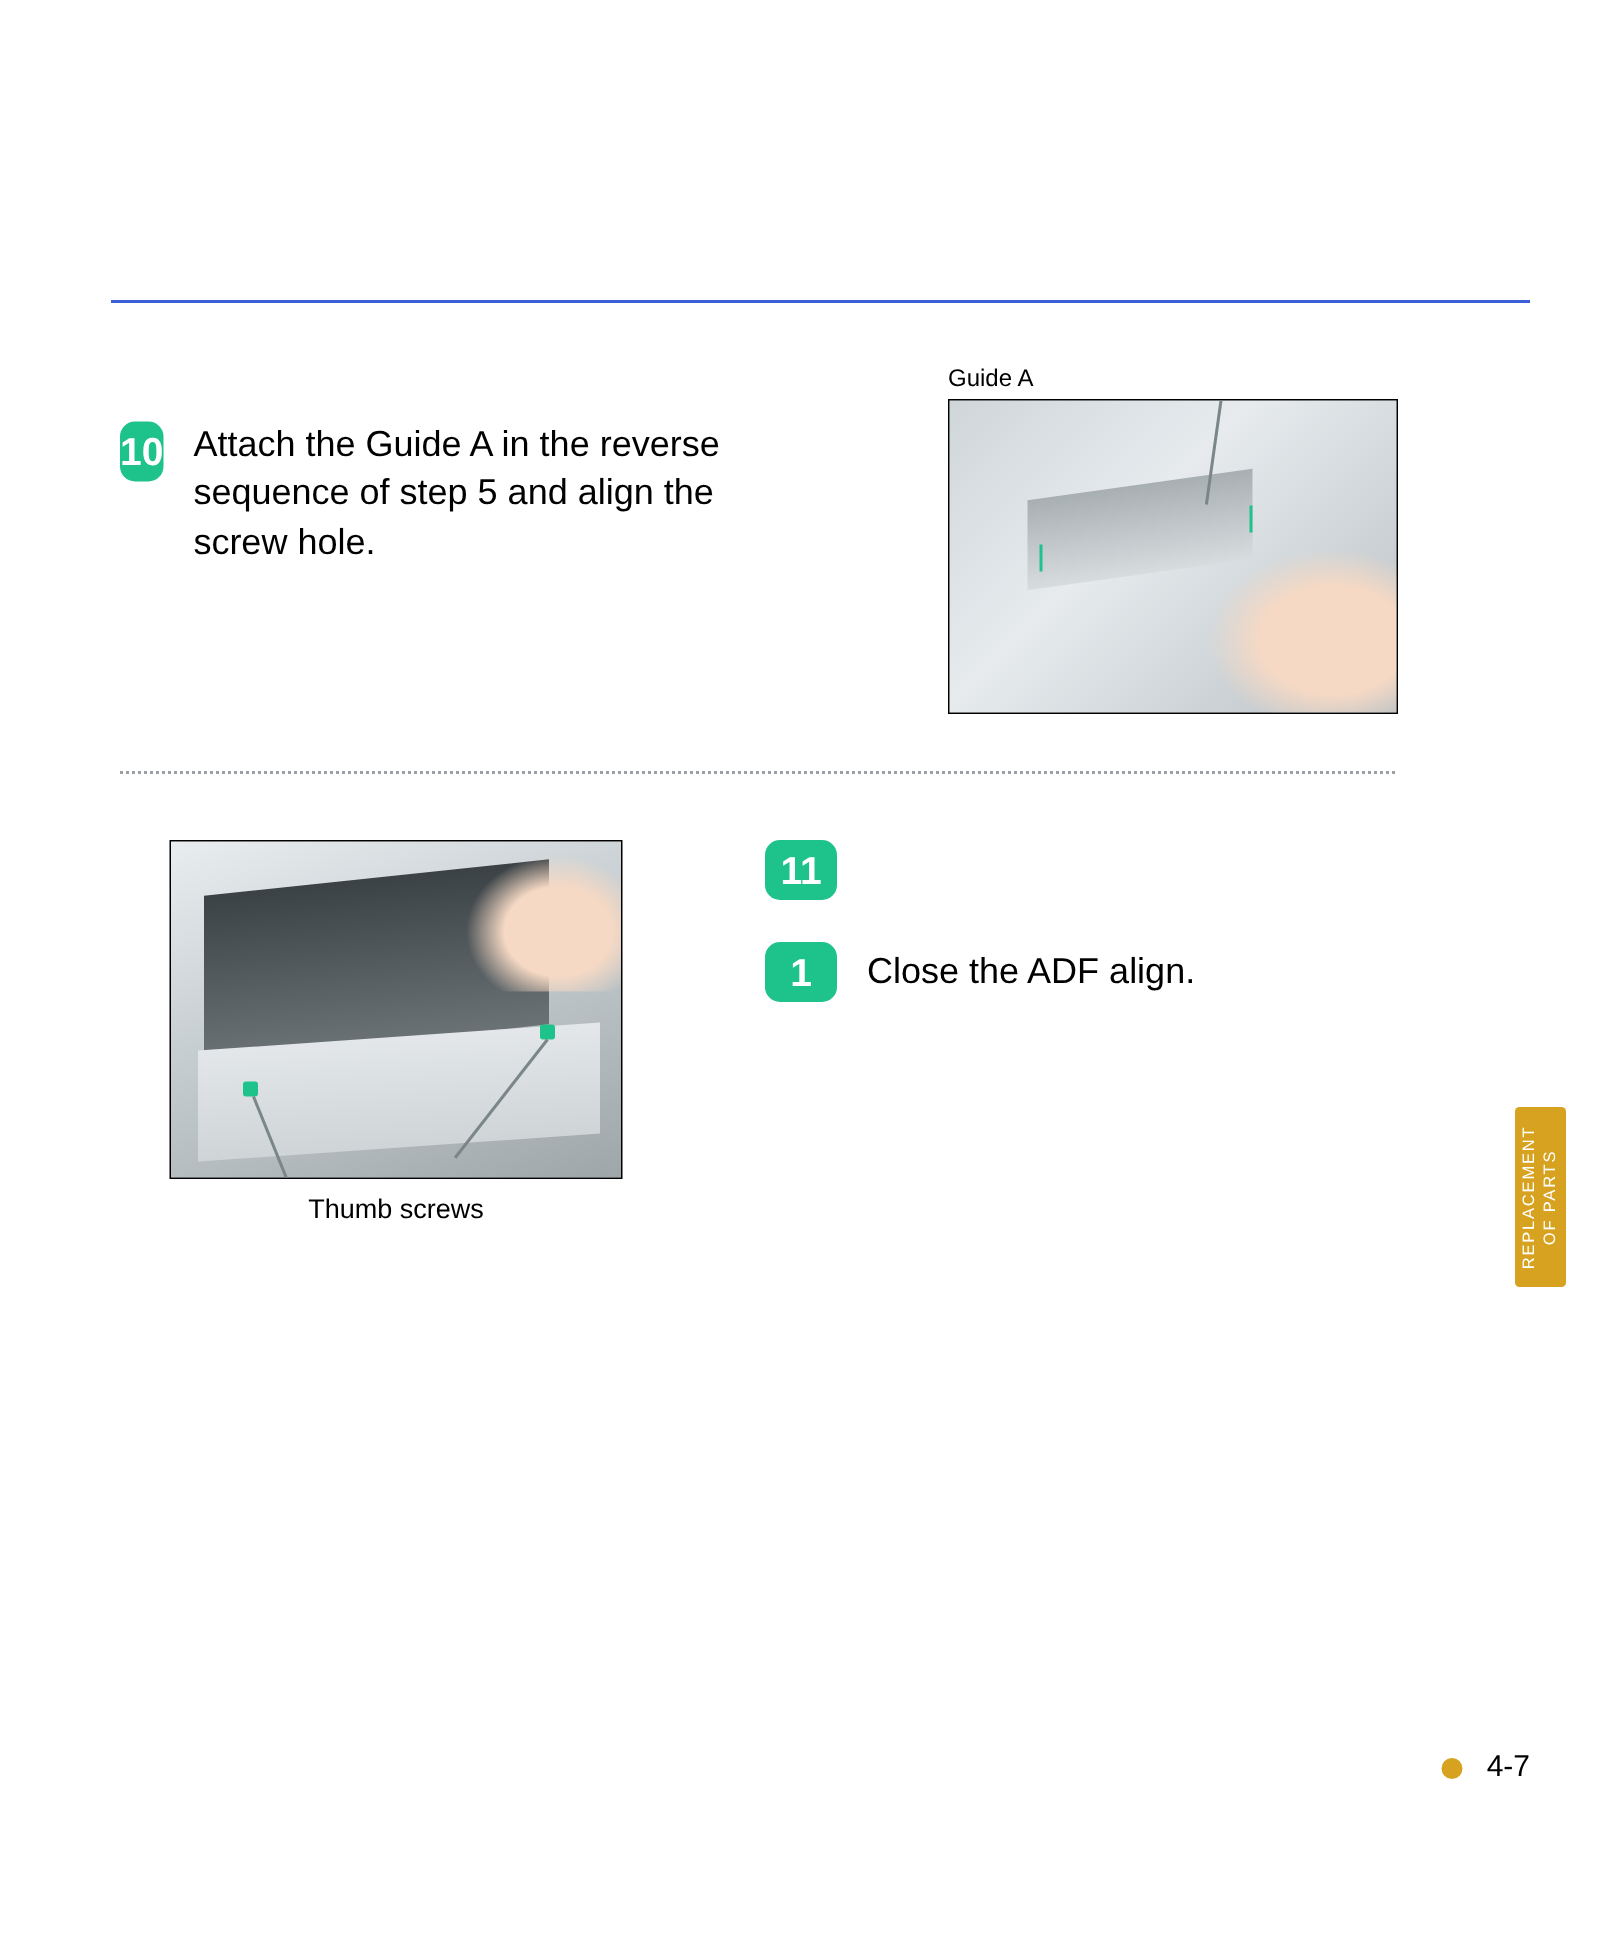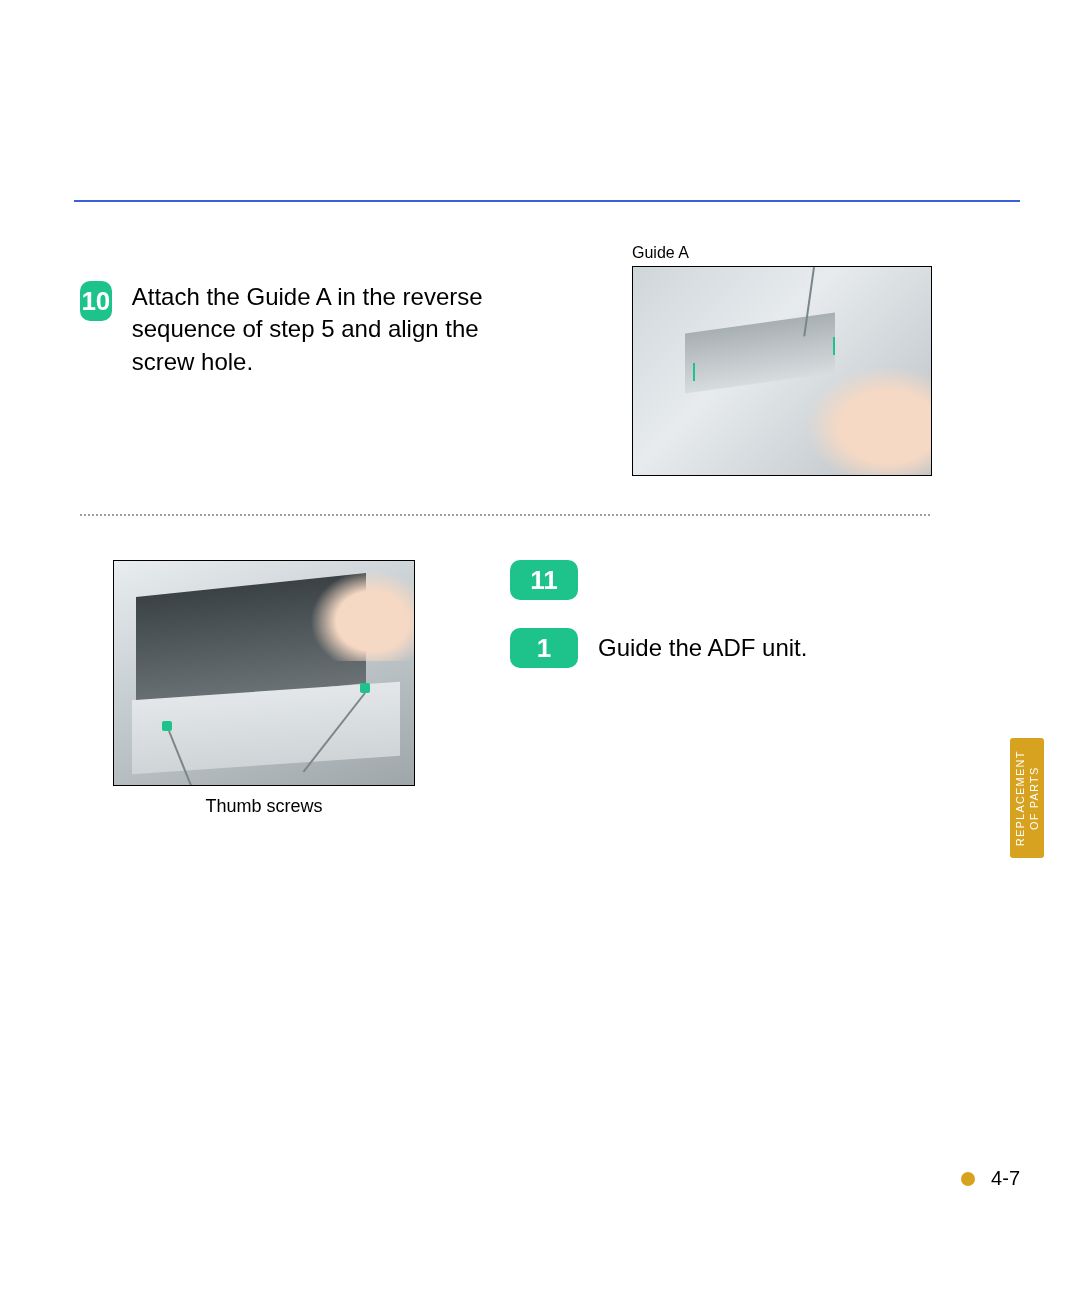--- a/index.html
+++ b/index.html
@@ -2,21 +2,21 @@
 <html><head>
 <meta charset="utf-8">
 <style>
   * { box-sizing: border-box; margin: 0; padding: 0; }
   html, body { width: 1080px; height: 1298px; background: #ffffff; font-family: Arial, Helvetica, sans-serif; color: #000; }
   .page { position: relative; width: 1080px; height: 1298px; }
   .hr { position: absolute; left: 74px; right: 60px; top: 200px; height: 2px; background: #3a5fd6; }
 
   .step-badge {
     display: inline-flex; align-items: center; justify-content: center;
-    width: 68px; height: 40px; border-radius: 10px;
+    width: 48px; height: 40px; border-radius: 10px;
     background: #1ec28b; color: #fff; font-weight: 700; font-size: 26px;
     font-family: Arial, Helvetica, sans-serif;
   }
 
   
   .step10 { position: absolute; left: 80px; top: 281px; width: 440px; display: flex; align-items: flex-start; gap: 20px; }
   .step10 .text { font-size: 24px; line-height: 1.35; }
 
   
   .fig1-wrap { position: absolute; left: 632px; top: 244px; width: 300px; }
@@ -99,21 +99,21 @@
     </div>
     <div class="fig2-caption">Thumb screws</div>
   </div>
 
   <div class="steps-right">
     <div class="step-row">
       <div class="step-badge">11</div>
     </div>
     <div class="step-row">
       <div class="step-badge">1</div>
-      <div class="text">Guide the ADF unit.</div>
+      <div class="text">Close the ADF align.</div>
     </div>
   </div>
 
   <div class="sidetab">
     <div class="t">
       <span>REPLACEMENT</span><br>
       <span>OF PARTS</span>
     </div>
   </div>
 

